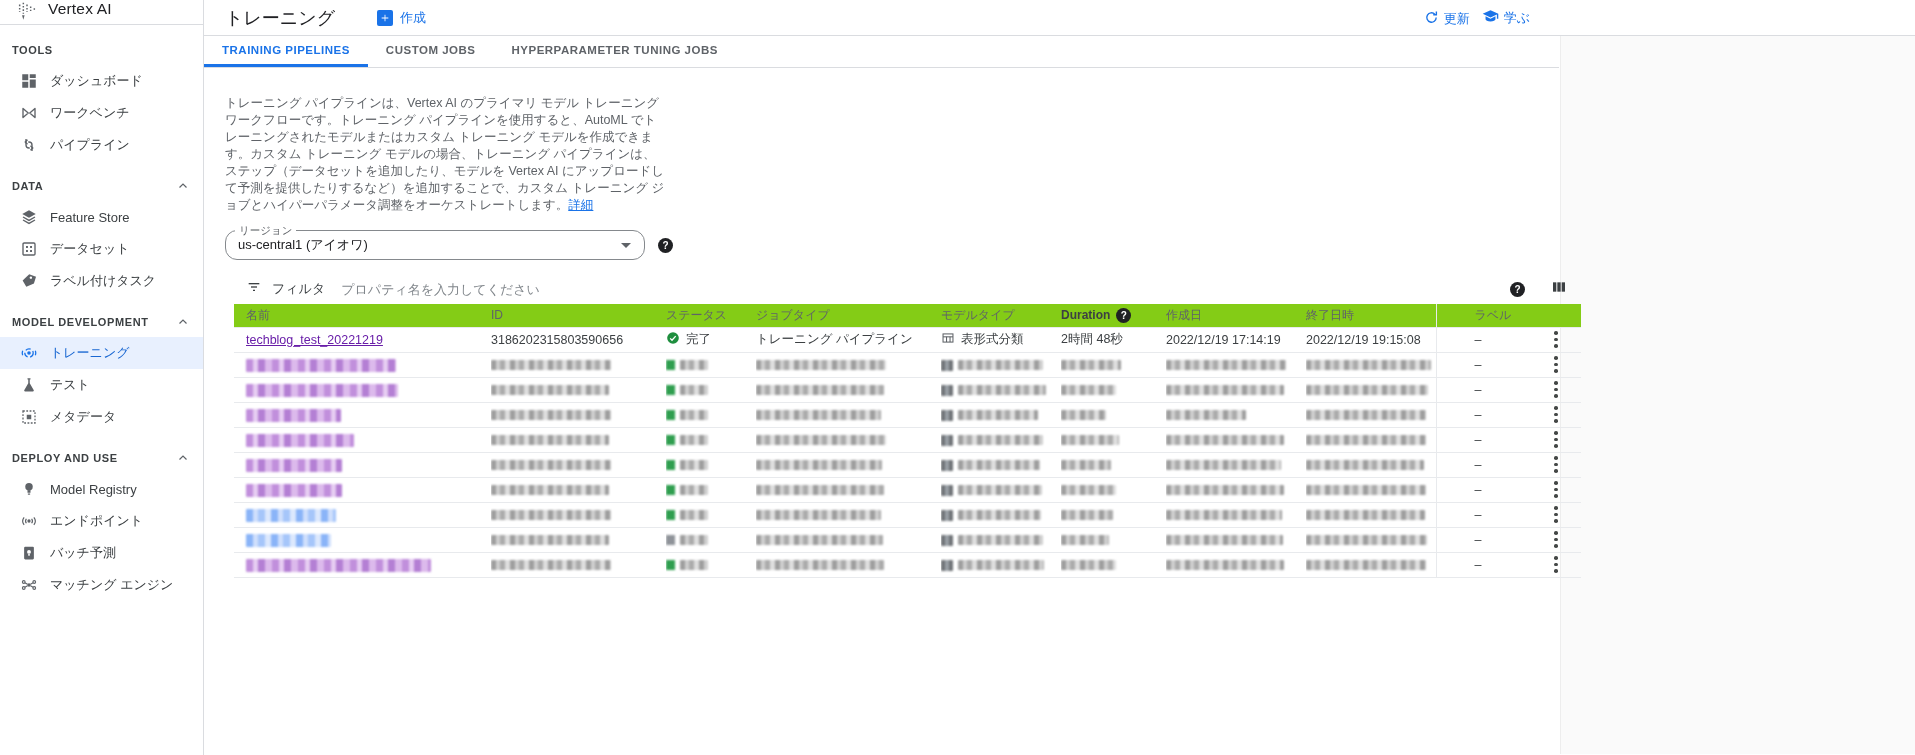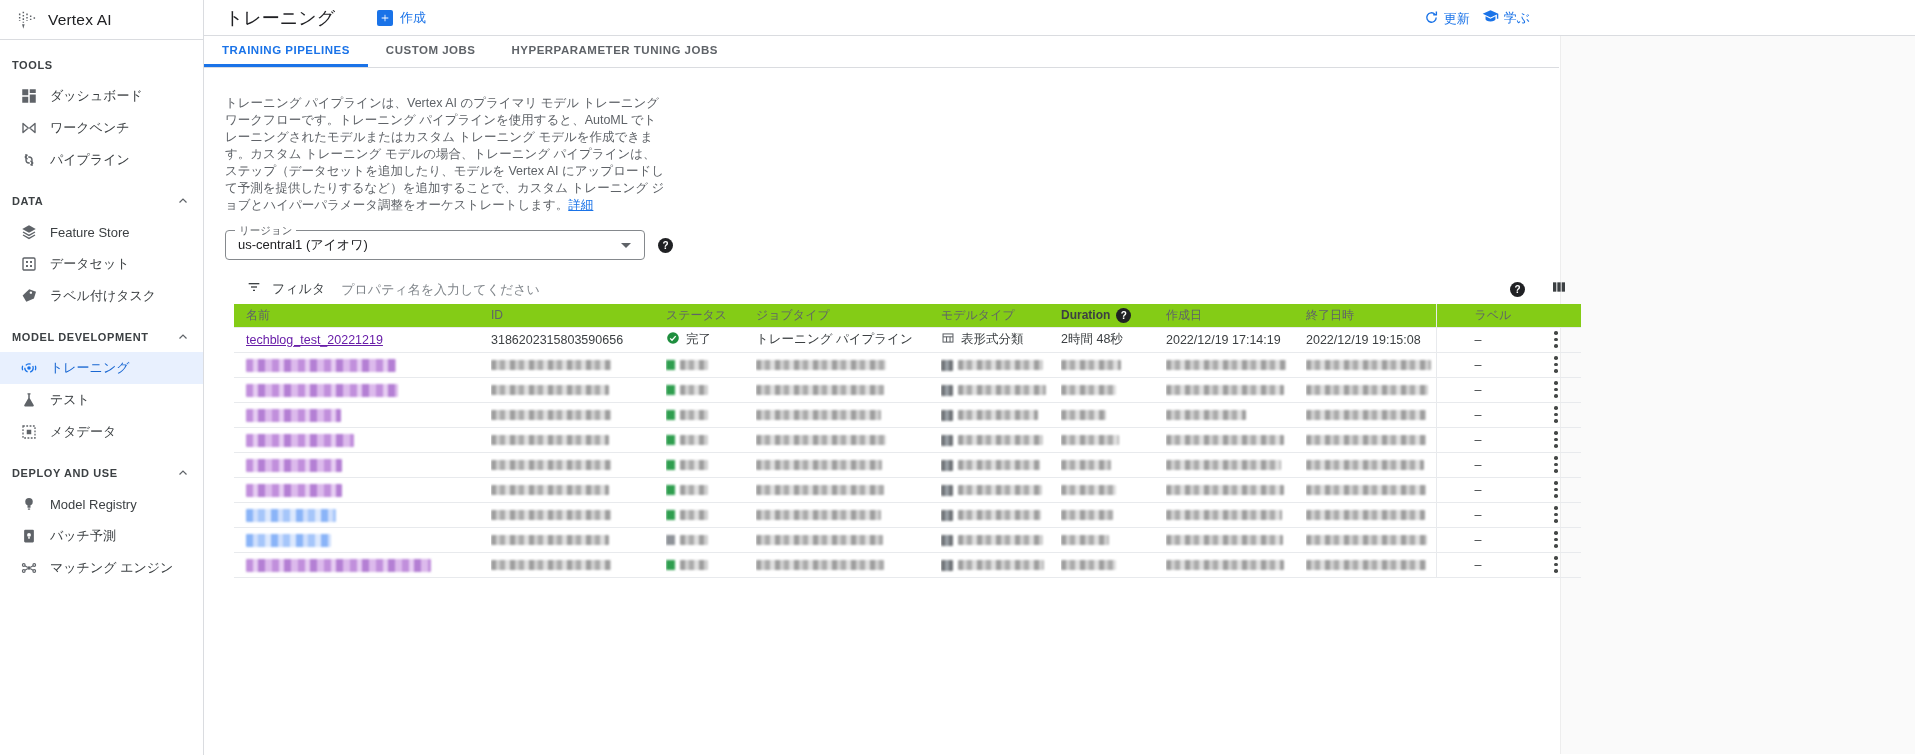--- a/index.html
+++ b/index.html
@@ -2,21 +2,21 @@
 <html><head>
 <meta charset="utf-8">
 <style>
   * { box-sizing: border-box; margin: 0; padding: 0; }
   html,body { width:1915px; height:755px; overflow:hidden; background:#fff;
     font-family:"Liberation Sans", sans-serif; color:#3c4043; }
   .page { display:flex; width:1915px; height:755px; }
 
   
   .sidebar { width:204px; min-width:204px; border-right:1px solid #dadce0; background:#fff; }
-  .sb-header { height:40px; border-bottom:1px solid #dadce0; display:flex; align-items:center; }
+  .sb-header { height:25px; border-bottom:1px solid #dadce0; display:flex; }
   .sb-logo { margin-left:16px; display:inline-flex; }
   .sb-title { margin-left:10px; font-size:15.5px; color:#202124; letter-spacing:.2px; }
   .sb-section { margin-top:10px; }
   .sb-sec-title { position:relative; height:30px; display:flex; align-items:center;
      padding-left:12px; font-size:11px; font-weight:700; color:#3c4043; letter-spacing:.6px; }
   .sb-chev { position:absolute; right:14px; top:9px; display:inline-flex; }
   .sb-item { position:relative; height:32px; display:flex; align-items:center; cursor:pointer; }
   .sb-item .ic { width:18px; height:18px; margin-left:20px; display:inline-flex; align-items:center; justify-content:center; }
   .sb-item .lbl { margin-left:12px; font-size:13px; color:#3c4043; white-space:nowrap; }
   .sb-item.active { background:#e8f0fe; }
@@ -38,21 +38,21 @@
   .tabbar { width:1355px; height:32px; border-bottom:1px solid #dadce0; display:flex; align-items:stretch; background:#fff; position:relative; z-index:2; }
   .tab { padding:0 18px; display:flex; align-items:center; font-size:11.5px; font-weight:700;
      letter-spacing:.5px; color:#5f6368; cursor:pointer; border-bottom:3px solid transparent;text-align:right; }
   .tab.active { color:#1a73e8; border-bottom-color:#1a73e8; }
 
   .content { position:relative; z-index:1; padding-left:21px; }
   .desc { margin-top:27px; width:442px; font-size:12.5px; line-height:17px; color:#5f6368; }
   .desc a { color:#1a73e8; text-decoration:underline; cursor:pointer; }
 
   .region-row { margin-top:16px; display:flex; align-items:center; }
-  .region-field { position:relative; width:420px; height:30px; border:1px solid #85898d; border-radius:4px;
+  .region-field { position:relative; width:420px; height:30px; border:1px solid #85898d; border-radius:12px;
      display:flex; align-items:center; cursor:pointer; background:#fff; }
   .region-label { position:absolute; top:-7px; left:9px; background:#fff; padding:0 4px; font-size:10.5px; color:#5f6368; }
   .region-value { margin-left:12px; font-size:13px; color:#202124; flex:1; }
   .caret { width:0; height:0; border-left:5px solid transparent; border-right:5px solid transparent;
      border-top:5px solid #5f6368; margin-right:13px; }
   .qmark { width:15px; height:15px; border-radius:50%; background:#202124; color:#fff; font-size:10px;
      font-weight:700; display:inline-flex; align-items:center; justify-content:center; flex:none; cursor:pointer; }
   .region-row .qmark { margin-left:13px; }
 
   .filter-row { margin-left:9px; margin-top:14px; width:1347px; height:30px; display:flex; align-items:center; padding:0 14px 0 12px; }
@@ -241,20 +241,32 @@
         </div>
         <div class="sb-item">
           <span class="ic">
               <svg width="18" height="18" viewBox="0 0 24 24">
                 <circle cx="12" cy="9" r="5" fill="#5f6368"></circle>
                 <rect x="10" y="13.5" width="4" height="3.5" fill="#5f6368"></rect>
                 <rect x="10.5" y="18" width="3" height="1.6" fill="#5f6368"></rect>
               </svg>
             </span>
           <span class="lbl">Model Registry</span>
+        </div>
+        <div class="sb-item">
+          <span class="ic">
+              <svg width="18" height="18" viewBox="0 0 24 24" fill="none" stroke="#5f6368" stroke-width="1.6">
+                <circle cx="12" cy="12" r="2.2" fill="#5f6368" stroke="none"></circle>
+                <path d="M8.5 9 a5 5 0 0 0 0 6"></path>
+                <path d="M15.5 9 a5 5 0 0 1 0 6"></path>
+                <path d="M5.5 7 a8 8 0 0 0 0 10"></path>
+                <path d="M18.5 7 a8 8 0 0 1 0 10"></path>
+              </svg>
+            </span>
+          <span class="lbl">エンドポイント</span>
         </div>
         <div class="sb-item">
           <span class="ic">
               <svg width="18" height="18" viewBox="0 0 24 24">
                 <rect x="5.5" y="3.5" width="13" height="17" rx="1.5" fill="#5f6368"></rect>
                 <circle cx="12" cy="10.5" r="2.6" fill="#fff"></circle>
                 <rect x="10.8" y="13.5" width="2.4" height="2" fill="#fff"></rect>
               </svg>
             </span>
           <span class="lbl">バッチ予測</span>

